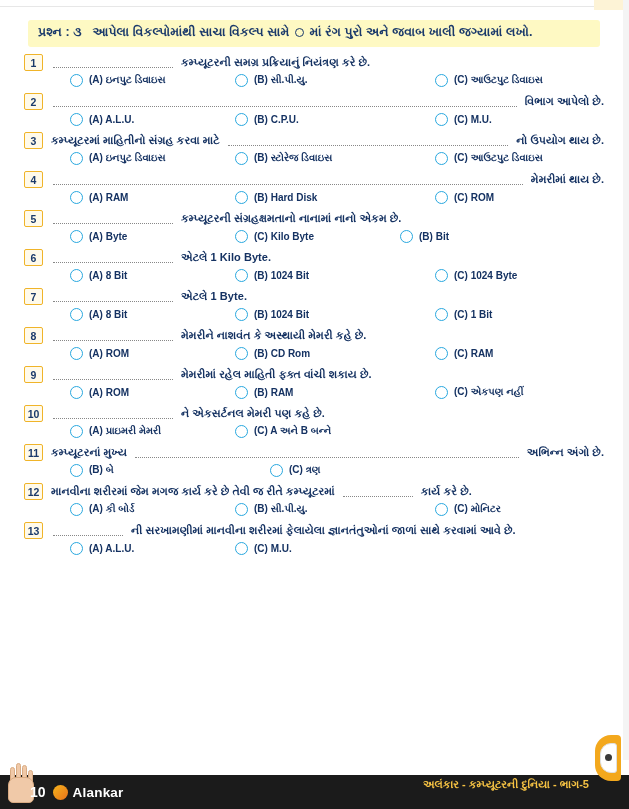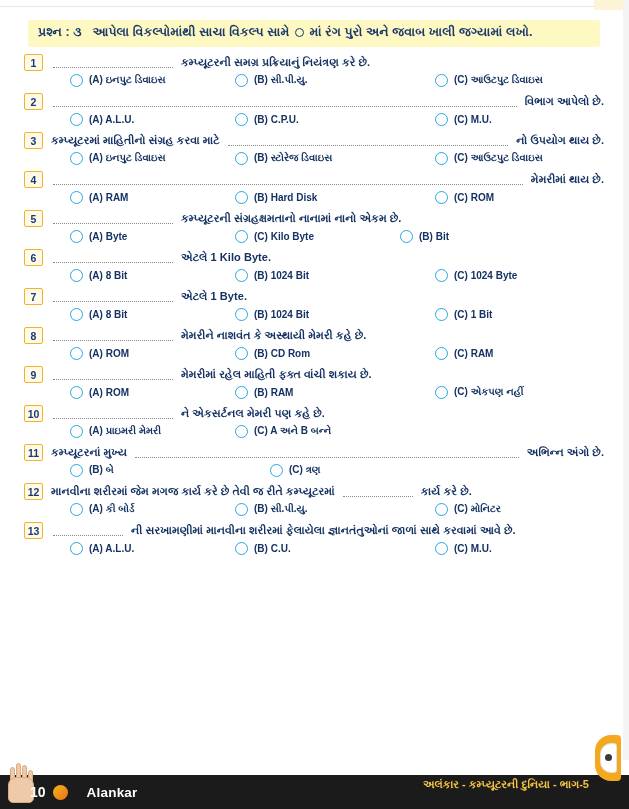--- a/index.html
+++ b/index.html
@@ -134,21 +134,21 @@
     position: absolute;
     left: 30px; bottom: 0; height: 34px;
     display: flex; align-items: center; gap: 7px;
   }
   .page-num {
     color: #ffffff;
     font-size: 14px;
     font-weight: bold;
   }
   .brand {
-    display: flex; align-items: center; gap: 19px;
+    display: flex; align-items: center; gap: 5px;
   }
   .brand-mark {
     width: 15px; height: 15px;
     border-radius: 50%;
     background: linear-gradient(135deg,#f5b41c,#e8711a);
     display: inline-block;
   }
   .brand-name {
     color: #ffffff; font-size: 13.5px; font-weight: bold; letter-spacing: .2px;
   }
@@ -484,24 +484,20 @@
       <div class="item">
         <div class="stem">
           <div class="num-box">13</div>
           <div class="dots short"></div>
           <div class="stem-text">ની સરખામણીમાં માનવીના શરીરમાં ફેલાયેલા જ્ઞાનતંતુઓનાં જાળાં સાથે કરવામાં આવે છે.</div>
         </div>
         <div class="options">
           <div class="opt opt-a">
             <span class="bubble"></span>
             <span>(A) A.L.U.</span>
-          </div>
-          <div class="opt opt-b">
-            <span class="bubble"></span>
-            <span>(B)  C.U.</span>
           </div>
           <div class="opt opt-c">
             <span class="bubble"></span>
             <span>(C)  M.U.</span>
           </div>
         </div>
       </div>
 
     </div>
   </div>

